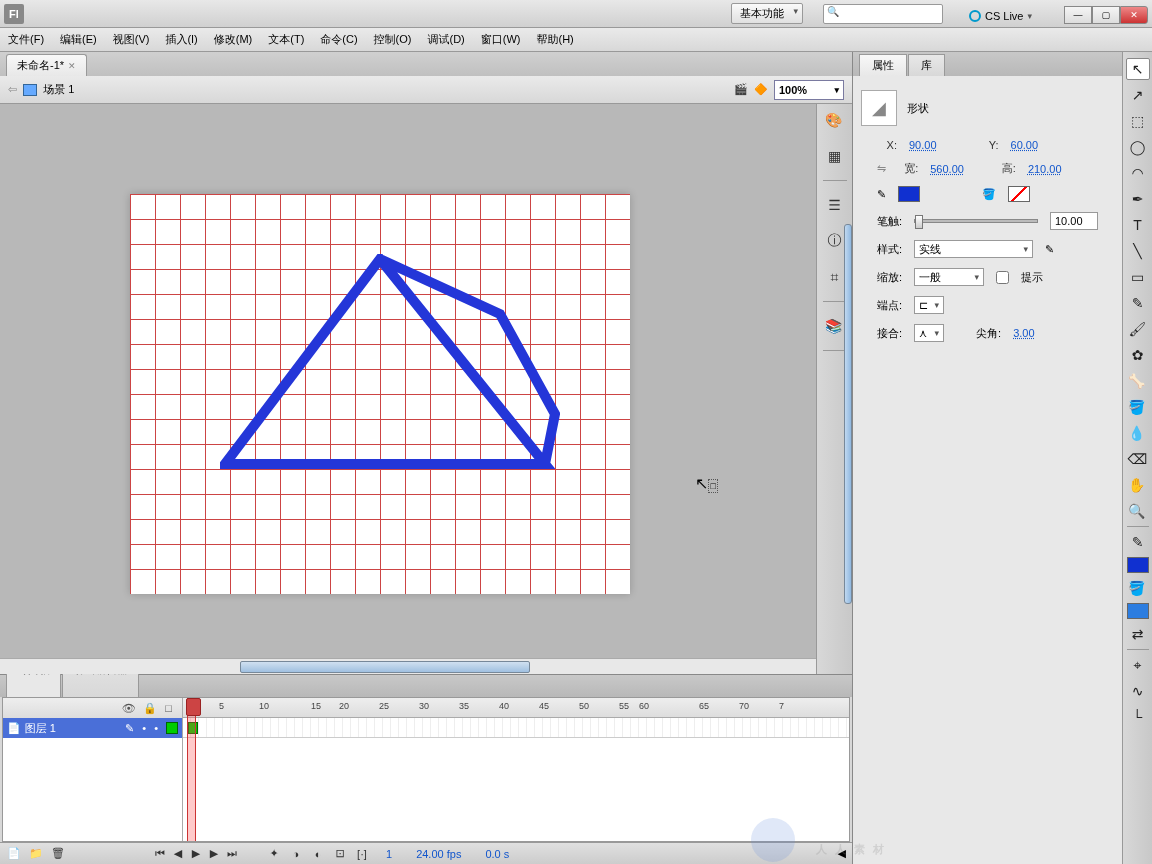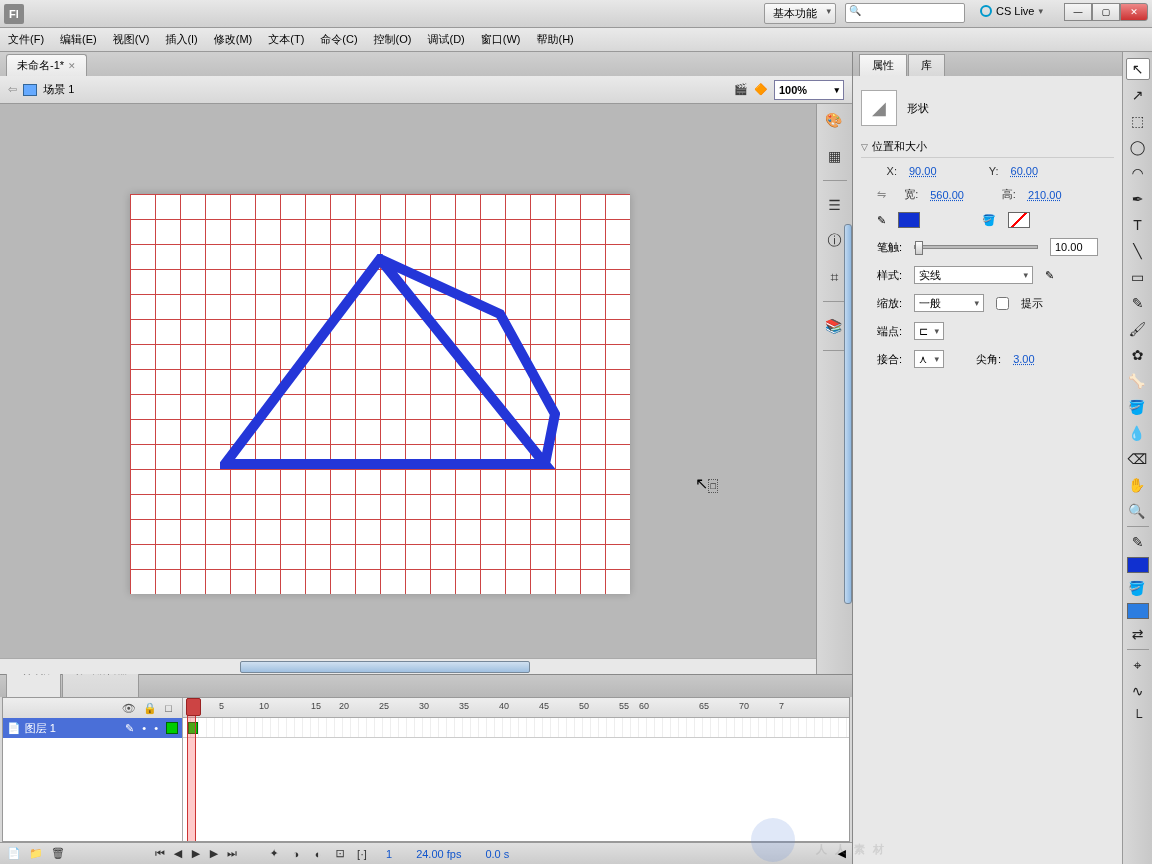--- a/index.html
+++ b/index.html
@@ -1,21 +1,21 @@
 <!DOCTYPE html>
 <html><head>
 <meta charset="utf-8">
 <style>
 * { margin: 0; padding: 0; box-sizing: border-box; font-family: "Microsoft YaHei", SimSun, Arial, sans-serif; font-size: 11px; }
 body { width: 1152px; height: 864px; background: #b8b8b8; overflow: hidden; position: relative; }
 
 
 .titlebar { height: 28px; background: linear-gradient(#e8e8e8, #d0d0d0); border-bottom: 1px solid #999; display: flex; align-items: center; padding: 0 4px; }
 .logo { width: 20px; height: 20px; background: #888; color: #fff; text-align: center; line-height: 20px; font-weight: bold; border-radius: 2px; }
-.tbar-right { margin-left: auto; display: flex; align-items: flex-start; gap: 9px; }
+.tbar-right { margin-left: auto; display: flex; align-items: flex-end; gap: 20px; }
 .dropdown-btn { background: linear-gradient(#fafafa,#e0e0e0); border: 1px solid #999; padding: 2px 18px 2px 8px; position: relative; border-radius: 2px; cursor: pointer; }
 .dropdown-btn::after { content: "▾"; position: absolute; right: 4px; font-size: 9px; color: #555; }
 .search-box { width: 120px; height: 20px; background: #fff; border: 1px solid #999; border-radius: 2px; padding: 0 4px 0 20px; position: relative; }
 .search-box::before { content: "🔍"; position: absolute; left: 3px; top: 1px; font-size: 10px; color: #888; }
 .cslive { display: flex; align-items: center; gap: 4px; padding: 2px 6px; cursor: pointer; }
 .cslive-ic { width: 12px; height: 12px; border: 2px solid #0099cc; border-radius: 50%; }
 .window-controls { display: flex; gap: 0; margin-left: 6px; }
 .win-btn { width: 28px; height: 18px; border: 1px solid #888; background: linear-gradient(#f5f5f5,#ddd); display: flex; align-items: center; justify-content: center; cursor: pointer; font-size: 9px; }
 .win-btn.close { background: linear-gradient(#e88,#c33); color: #fff; border-radius: 0 3px 3px 0; }
 
@@ -270,21 +270,20 @@
     <div class="props">
       <div class="props-tabs">
         <div class="props-tab active">属性</div>
         <div class="props-tab">库</div>
       </div>
       <div class="props-body">
         <div class="prop-header">
           <div class="shape-ic">◢</div>
           <span>形状</span>
         </div>
-        <div class="section-head">位置和大小</div>
         <div class="prop-row">
           <span class="prop-label">X:</span>
           <span class="prop-val">90.00</span>
           <span class="prop-label" style="margin-left:30px">Y:</span>
           <span class="prop-val">60.00</span>
         </div>
         <div class="prop-row">
           <span style="color:#888">⇋</span>
           <span class="prop-label">宽:</span>
           <span class="prop-val">560.00</span>

